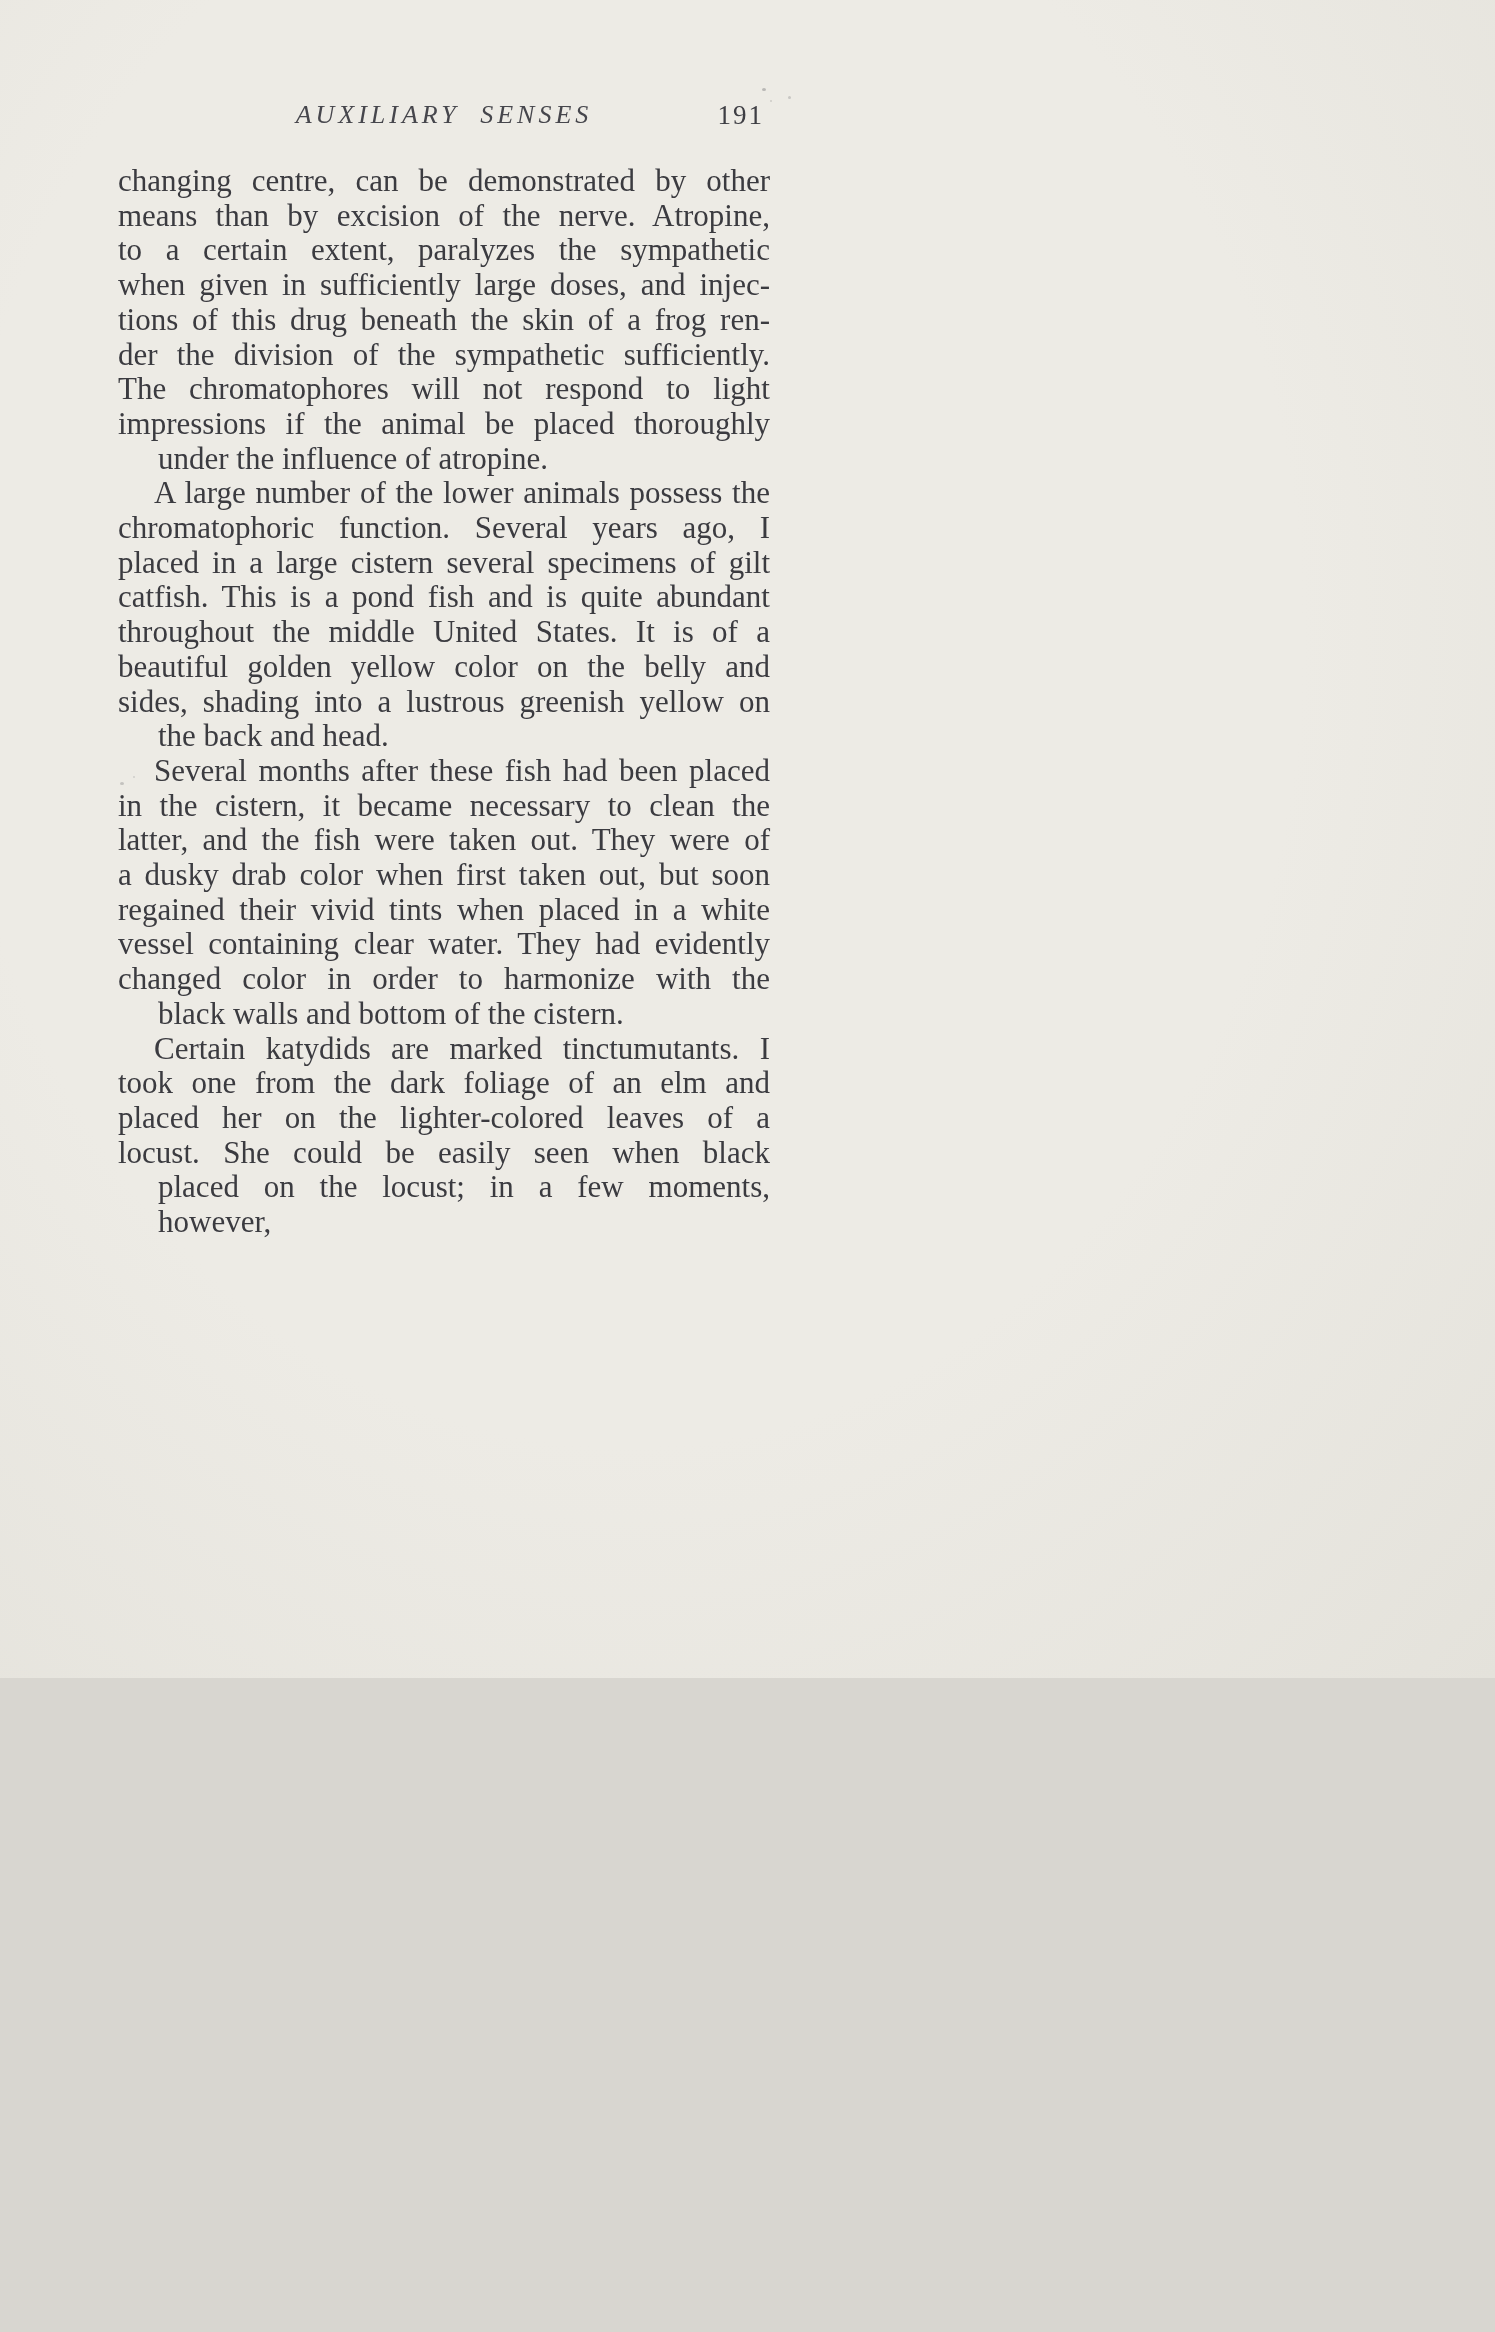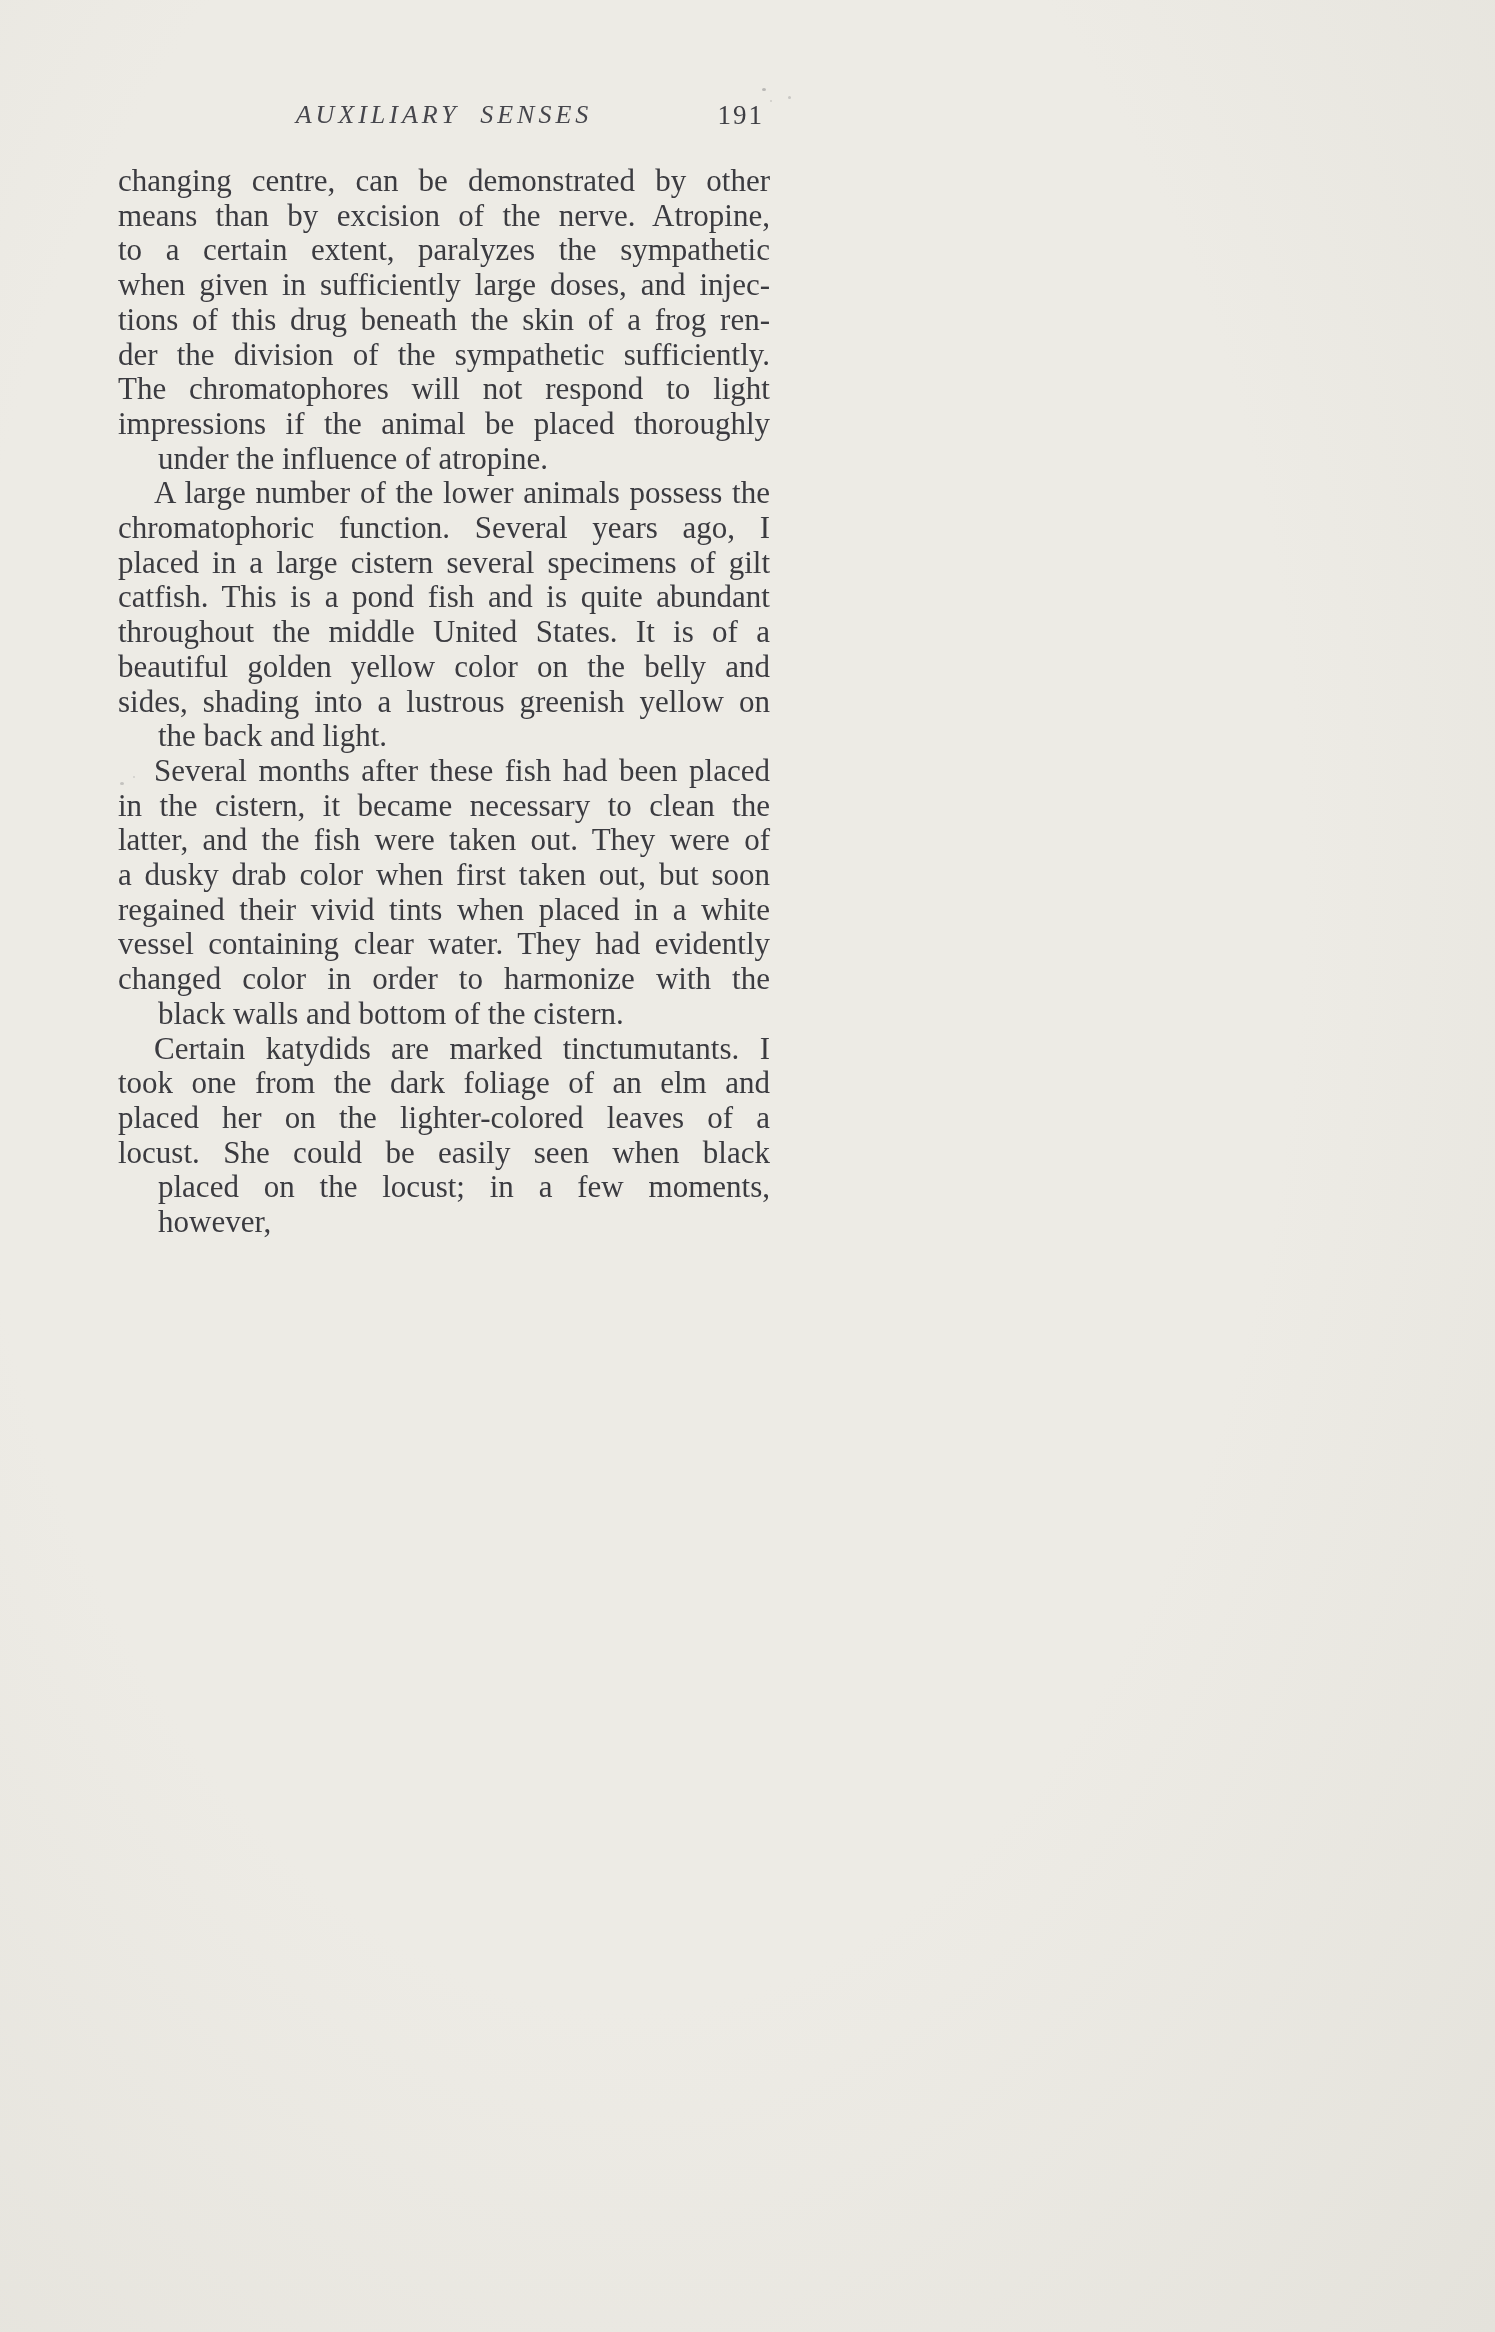--- a/index.html
+++ b/index.html
@@ -3,21 +3,21 @@
 <meta charset="utf-8">
 <style>
   html, body {
     margin: 0;
     padding: 0;
     background: #d8d6d0;
   }
   .page {
     position: relative;
     width: 1495px;
-    height: 2332px;
+    height: 1678px;
     margin: 0 auto;
     background:
       radial-gradient(ellipse at 42% 38%, var(--paper, #edebe5) 55%, var(--paper-edge, #e4e2db) 100%);
     overflow: hidden;
     font-family: "Liberation Serif", "DejaVu Serif", serif;
     color: var(--ink, #3b3b40);
   }
   .text-block {
     position: absolute;
     left: 118px;
@@ -104,21 +104,21 @@
           <div class="line last">under the influence of atropine.</div>
         </div>
         <div class="paragraph">
           <div class="line indent">A large number of the lower animals possess the</div>
           <div class="line">chromatophoric function. Several years ago, I</div>
           <div class="line">placed in a large cistern several specimens of gilt</div>
           <div class="line">catfish. This is a pond fish and is quite abundant</div>
           <div class="line">throughout the middle United States. It is of a</div>
           <div class="line">beautiful golden yellow color on the belly and</div>
           <div class="line">sides, shading into a lustrous greenish yellow on</div>
-          <div class="line last">the back and light.</div>
+          <div class="line last">the back and head.</div>
         </div>
         <div class="paragraph">
           <div class="line indent">Several months after these fish had been placed</div>
           <div class="line">in the cistern, it became necessary to clean the</div>
           <div class="line">latter, and the fish were taken out. They were of</div>
           <div class="line">a dusky drab color when first taken out, but soon</div>
           <div class="line">regained their vivid tints when placed in a white</div>
           <div class="line">vessel containing clear water. They had evidently</div>
           <div class="line">changed color in order to harmonize with the</div>
           <div class="line last">black walls and bottom of the cistern.</div>

